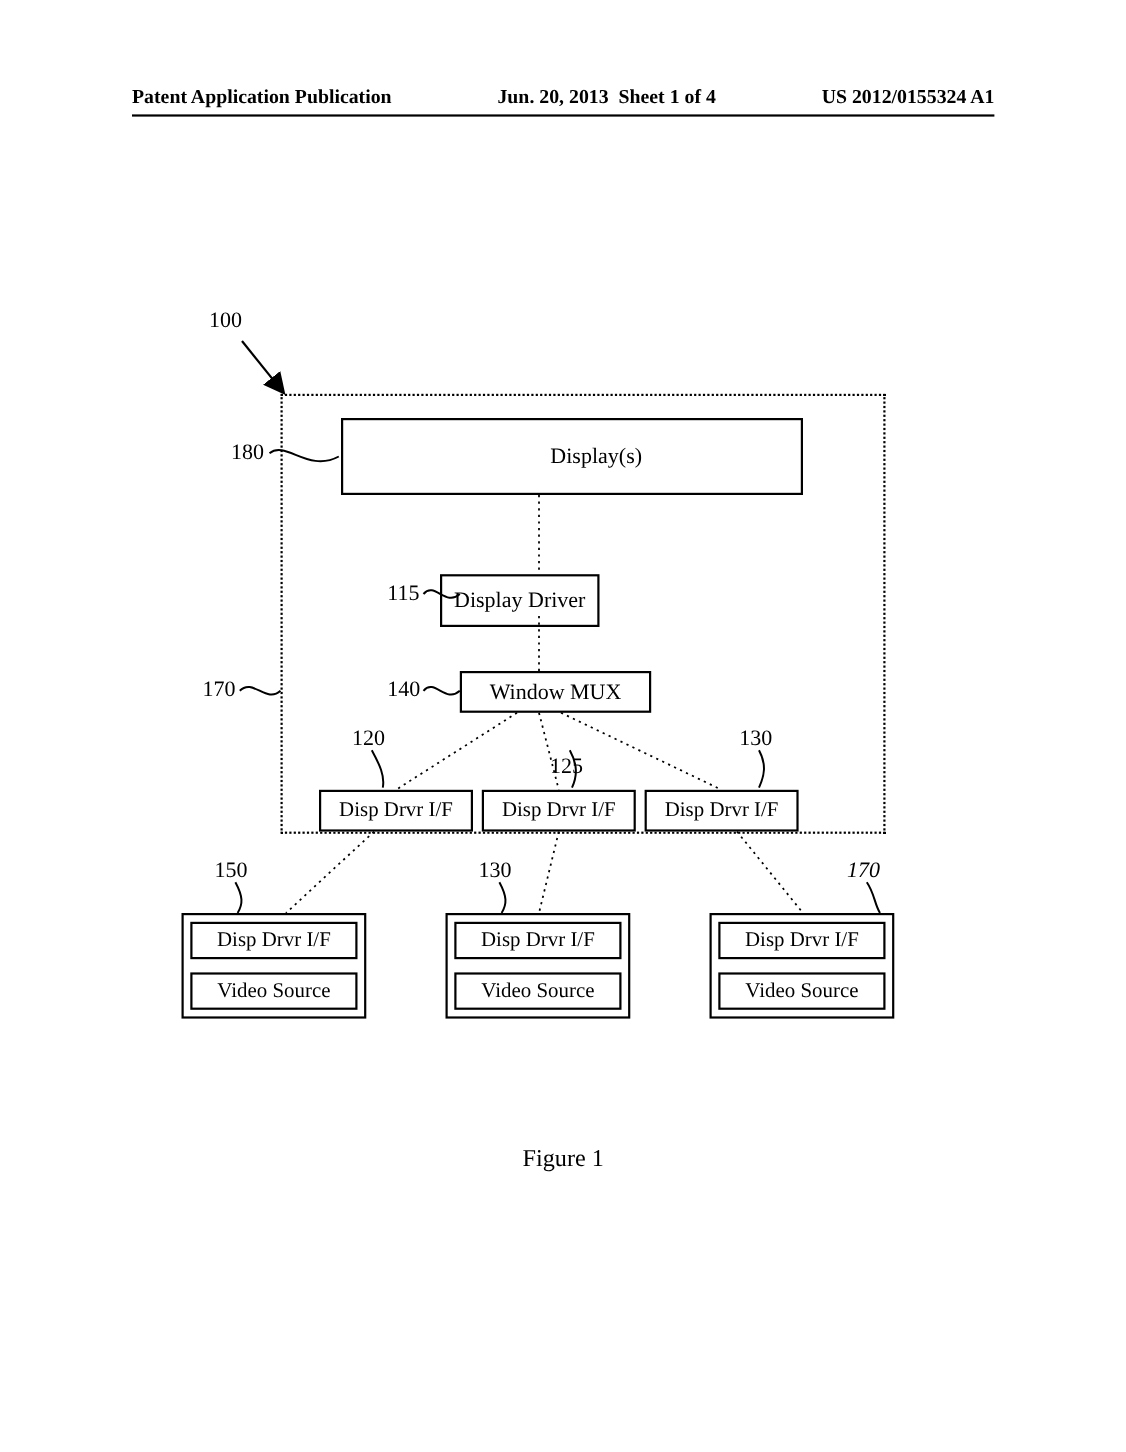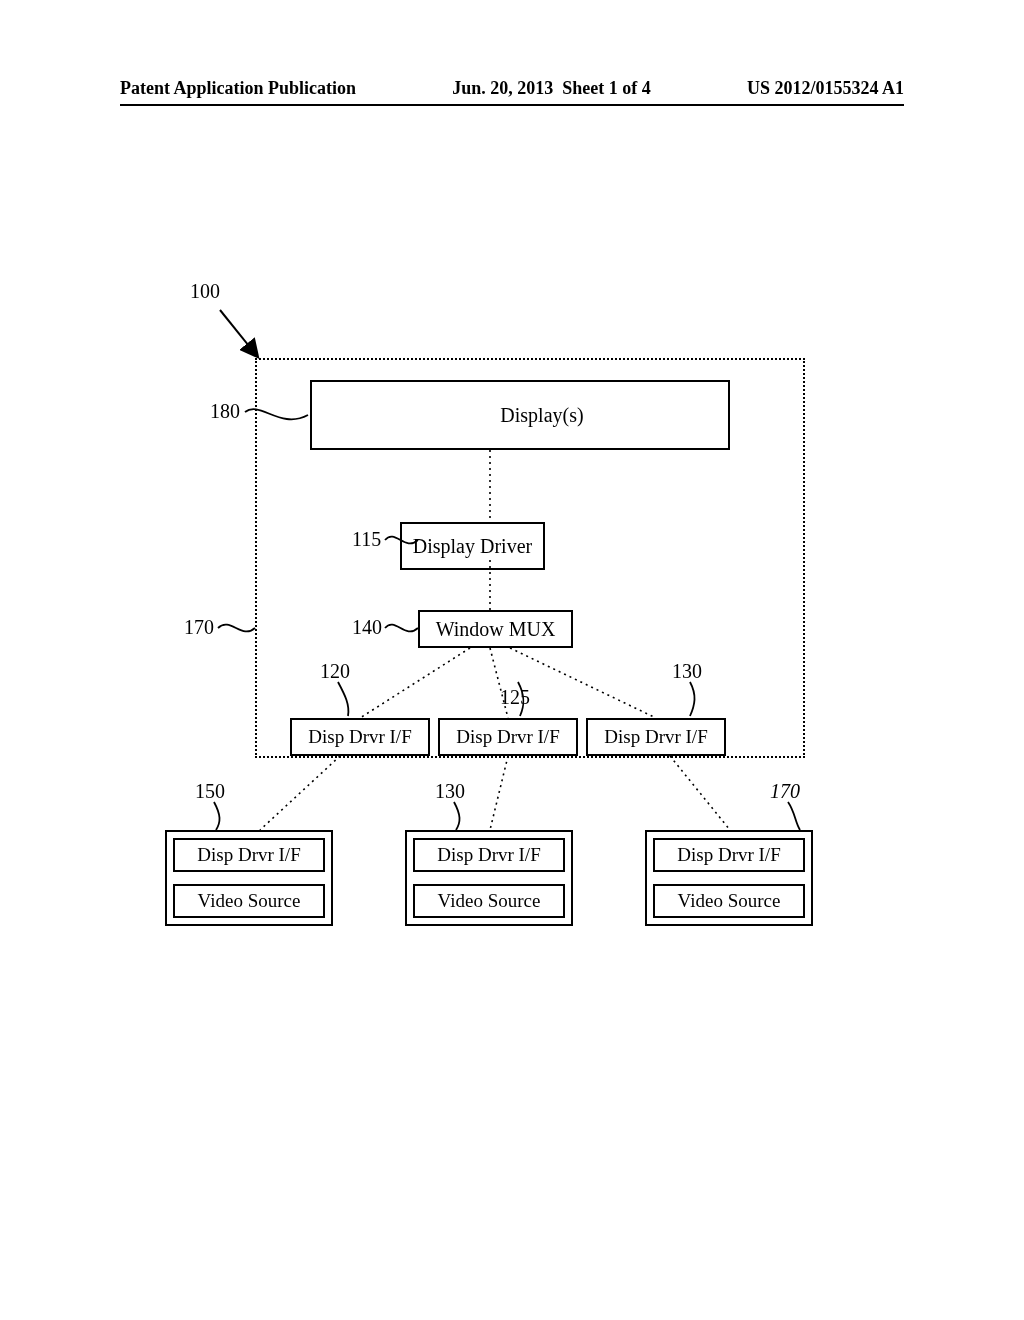--- a/index.html
+++ b/index.html
@@ -88,21 +88,21 @@
   <div class="box" style="left:310px; top:380px; width:420px; height:70px;padding-left:44px;">
     <span>Display(s)</span>
   </div>
   <div class="label" style="left:210px; top:400px;">180</div>
 
   <div class="box" style="left:400px; top:522px; width:145px; height:48px;">
     <span>Display Driver</span>
   </div>
   <div class="label" style="left:352px; top:528px;font-family:Liberation Serif, serif;">115</div>
 
-  <div class="box" style="left:418px; top:610px; width:155px; height:38px;">
+  <div class="box" style="left:418px; top:610px; width:174px; height:38px;">
     <span>Window MUX</span>
   </div>
   <div class="label" style="left:352px; top:616px;">140</div>
   <div class="label" style="left:184px; top:616px;">170</div>
 
   <div class="box" style="left:290px; top:718px; width:140px; height:38px; font-size:19px;">
     <span>Disp Drvr I/F</span>
   </div>
   <div class="box" style="left:438px; top:718px; width:140px; height:38px; font-size:19px;">
     <span>Disp Drvr I/F</span>
@@ -179,13 +179,14 @@
     <line x1="490" y1="648" x2="508" y2="718" stroke="#000" stroke-width="1.6" stroke-dasharray="2 4"></line>
     <line x1="510" y1="648" x2="656" y2="718" stroke="#000" stroke-width="1.6" stroke-dasharray="2 4"></line>
 
     <line x1="340" y1="756" x2="260" y2="830" stroke="#000" stroke-width="1.6" stroke-dasharray="2 4"></line>
 
     <line x1="508" y1="756" x2="490" y2="830" stroke="#000" stroke-width="1.6" stroke-dasharray="2 4"></line>
 
     <line x1="670" y1="756" x2="730" y2="830" stroke="#000" stroke-width="1.6" stroke-dasharray="2 4"></line>
   </svg>
 
+  <div class="fig-caption">Figure 1</div>
 </div>
 
 </body></html>

